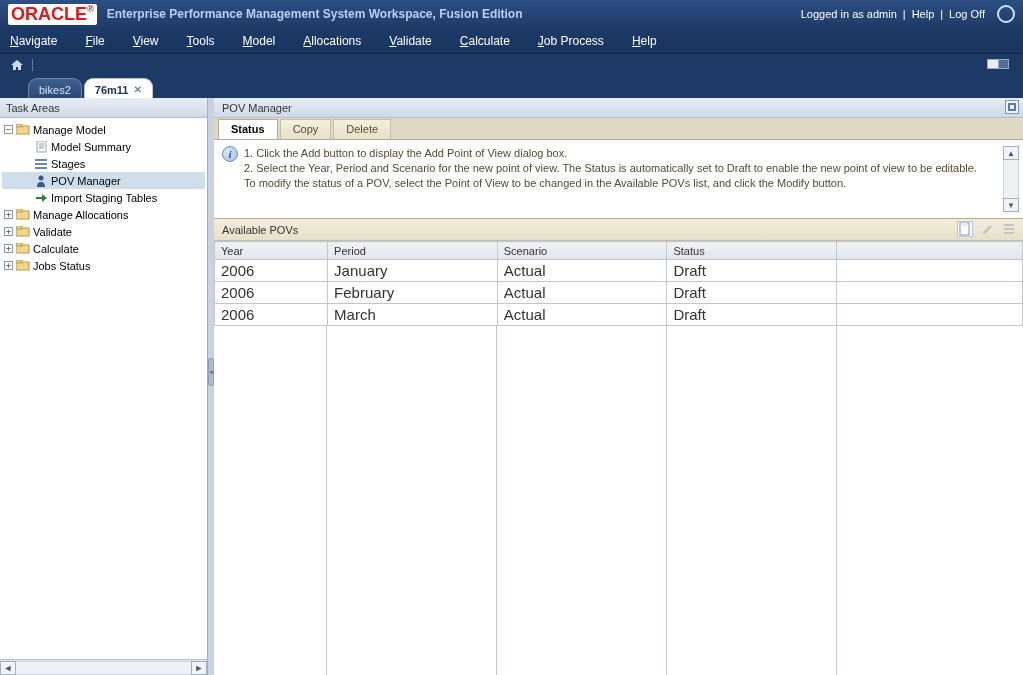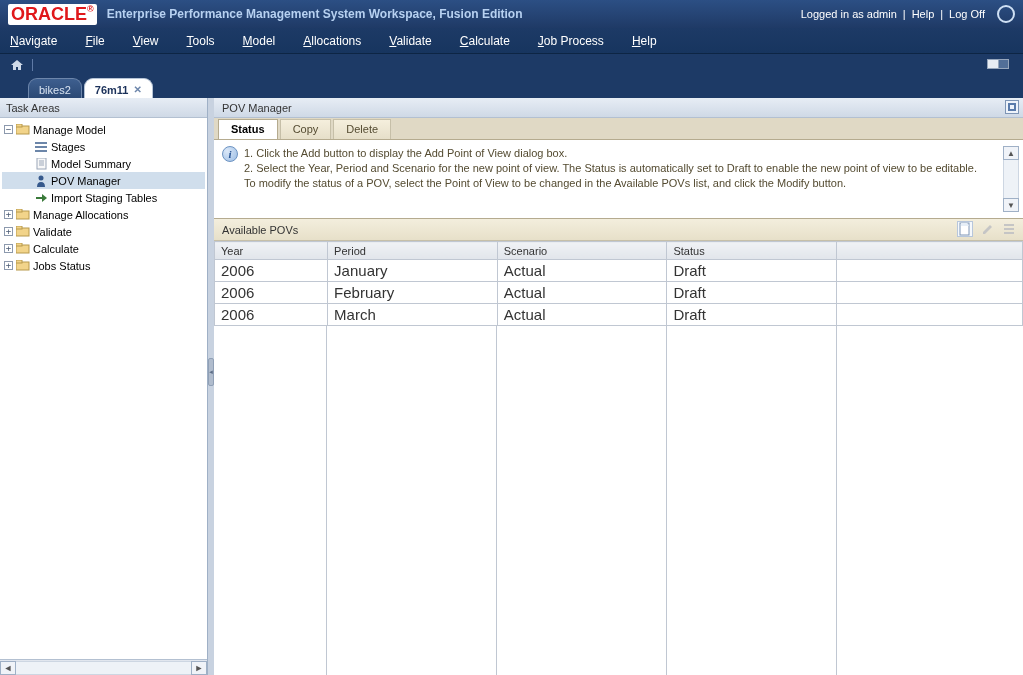--- a/index.html
+++ b/index.html
@@ -152,39 +152,39 @@
         <span class="exp-box">−</span>
         <span class="folder-icon">
             <svg width="14" height="11">
               <rect x="0" y="2" width="13" height="8"></rect>
               <rect x="0" y="0" width="6" height="3"></rect>
             </svg>
           </span>
         <span>Manage Model</span>
       </div>
       <div class="tree-node ind3">
-        <span class="stage-icon">
-          <svg width="14" height="11">
-              <rect x="1" y="5" width="12" height="2" fill="#6c86a9"></rect>
-              <rect x="1" y="1" width="12" height="2" fill="#6c86a9"></rect>
-              <rect x="1" y="9" width="12" height="2" fill="#6c86a9"></rect>
-            </svg>
-        </span>
-        <span>Stages</span>
-      </div>
-      <div class="tree-node ind3">
         <span class="doc-icon">
             <svg width="11" height="12">
               <rect x="1" y="0" width="9" height="11"></rect>
               <line x1="3" y1="3" x2="8" y2="3" stroke="#9aa6b8"></line>
               <line x1="3" y1="5" x2="8" y2="5" stroke="#9aa6b8"></line>
               <line x1="3" y1="7" x2="8" y2="7" stroke="#9aa6b8"></line>
             </svg>
           </span>
         <span>Model Summary</span>
+      </div>
+      <div class="tree-node ind3">
+        <span class="stage-icon">
+          <svg width="14" height="11">
+              <rect x="1" y="5" width="12" height="2" fill="#6c86a9"></rect>
+              <rect x="1" y="1" width="12" height="2" fill="#6c86a9"></rect>
+              <rect x="1" y="9" width="12" height="2" fill="#6c86a9"></rect>
+            </svg>
+        </span>
+        <span>Stages</span>
       </div>
       <div class="tree-node ind3 selected">
         <span class="pov-icon">
           <svg width="12" height="12">
               <circle cx="6" cy="3" r="2.5" fill="#36598c"></circle>
               <path d="M2 12 Q2 7 6 7 Q10 7 10 12 Z" fill="#36598c"></path>
             </svg>
         </span>
         <span>POV Manager</span>
       </div>

